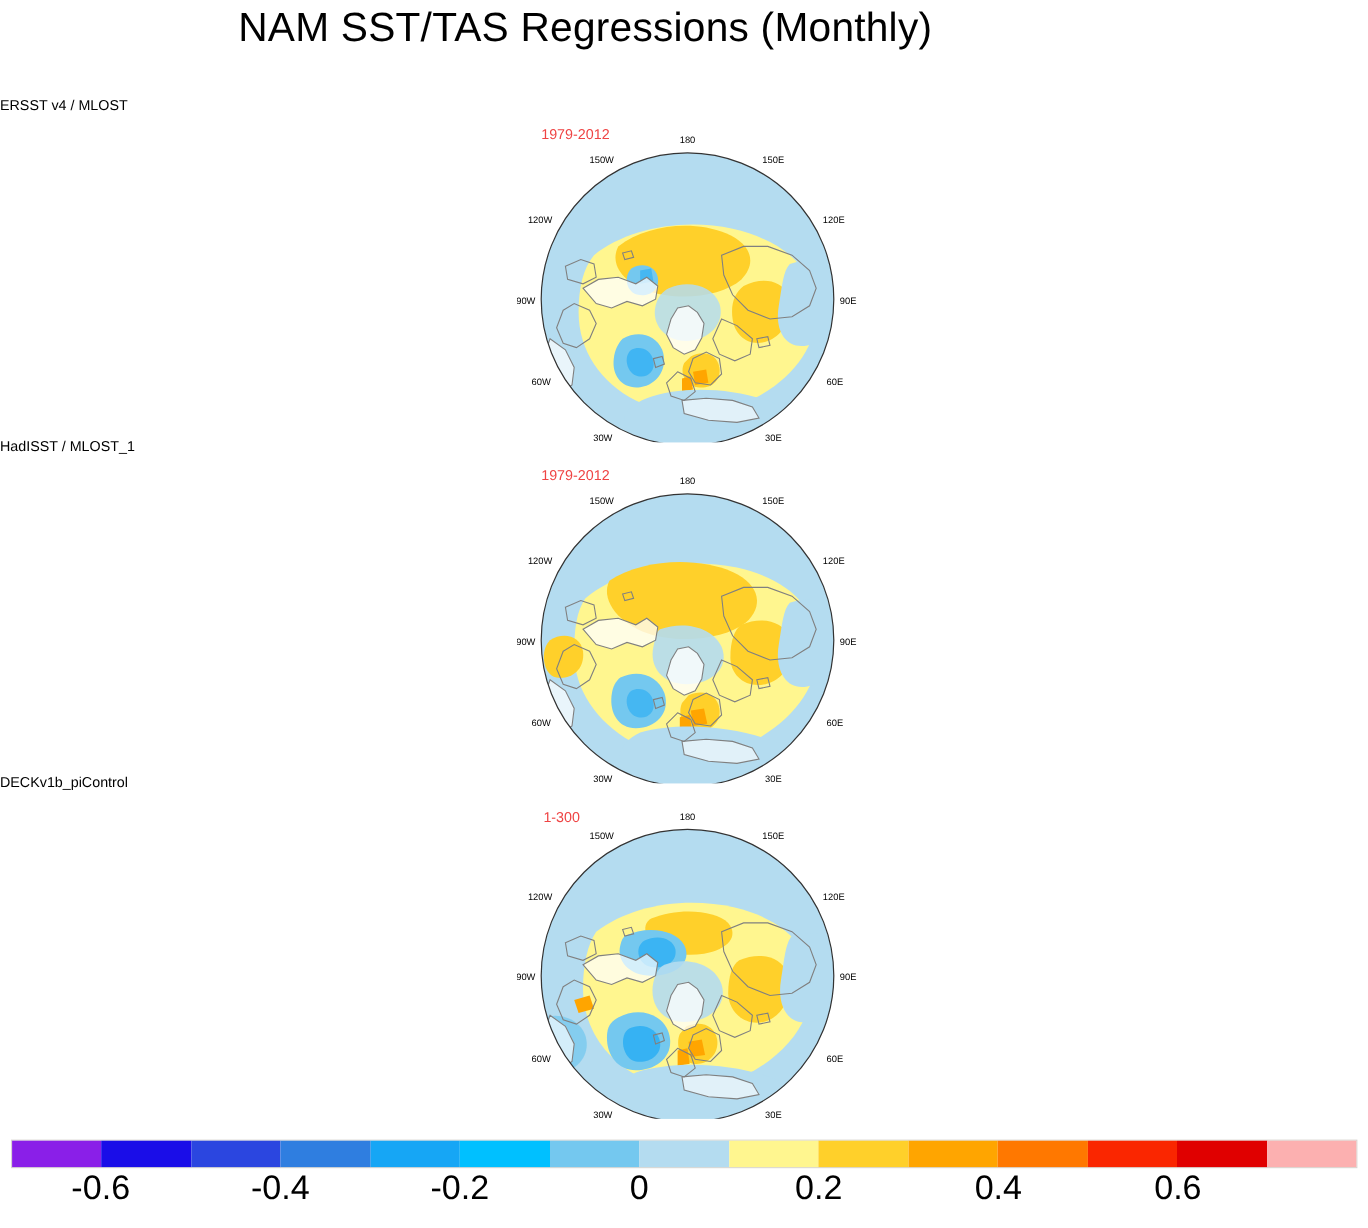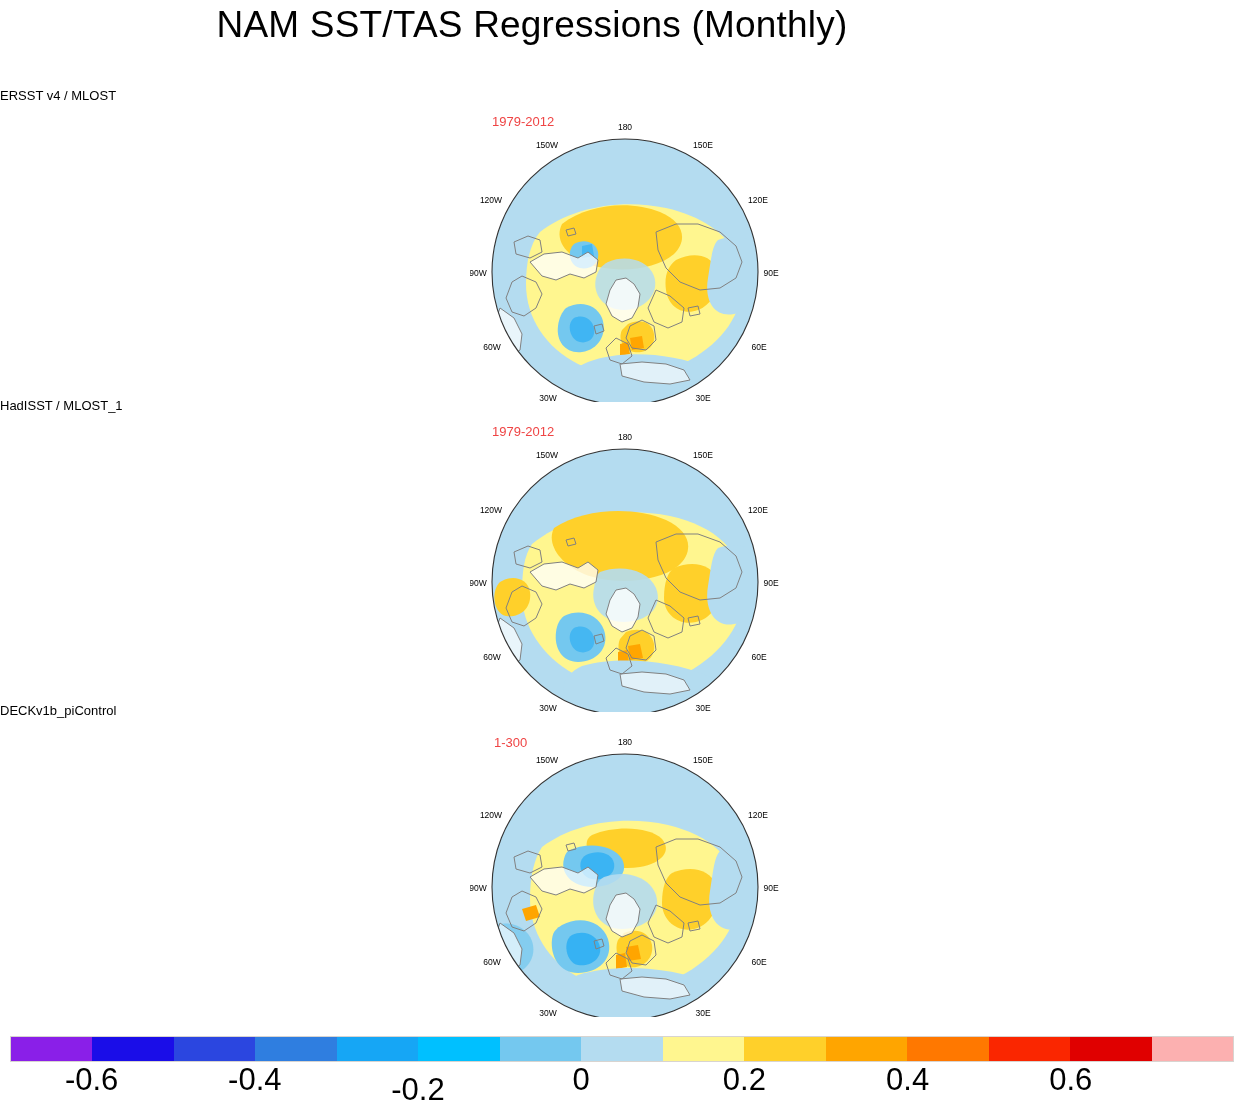--- a/index.html
+++ b/index.html
@@ -286,18 +286,18 @@
     <div class="swatch" style="background: rgb(255, 208, 42);"></div>
     <div class="swatch" style="background: rgb(255, 165, 0);"></div>
     <div class="swatch" style="background: rgb(255, 120, 0);"></div>
     <div class="swatch" style="background: rgb(250, 38, 0);"></div>
     <div class="swatch" style="background: rgb(224, 0, 0);"></div>
     <div class="swatch" style="background: rgb(252, 176, 176);"></div>
   </div>
 <div id="cb-ticks">
     <div class="tick" style="left: 91.6px;">-0.6</div>
     <div class="tick" style="left: 254.8px;">-0.4</div>
-    <div class="tick" style="left: 418px; margin-top: 10px;">-0.2</div>
+    <div class="tick" style="left: 418px;">-0.2</div>
     <div class="tick" style="left: 581.2px;">0</div>
     <div class="tick" style="left: 744.4px;">0.2</div>
     <div class="tick" style="left: 907.6px;">0.4</div>
     <div class="tick" style="left: 1070.8px;">0.6</div>
   </div>
 
 </body></html>

